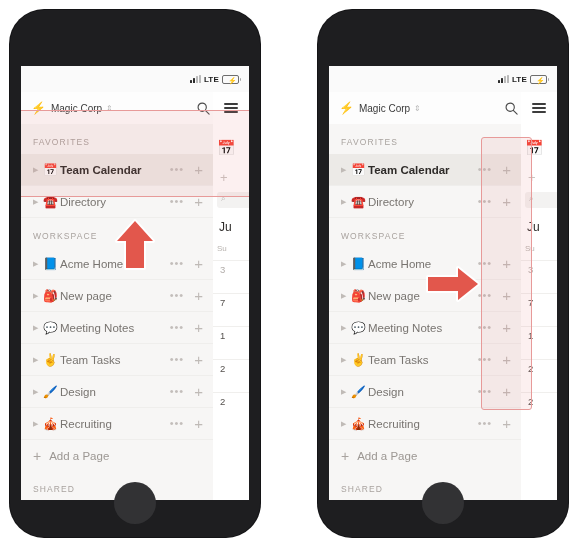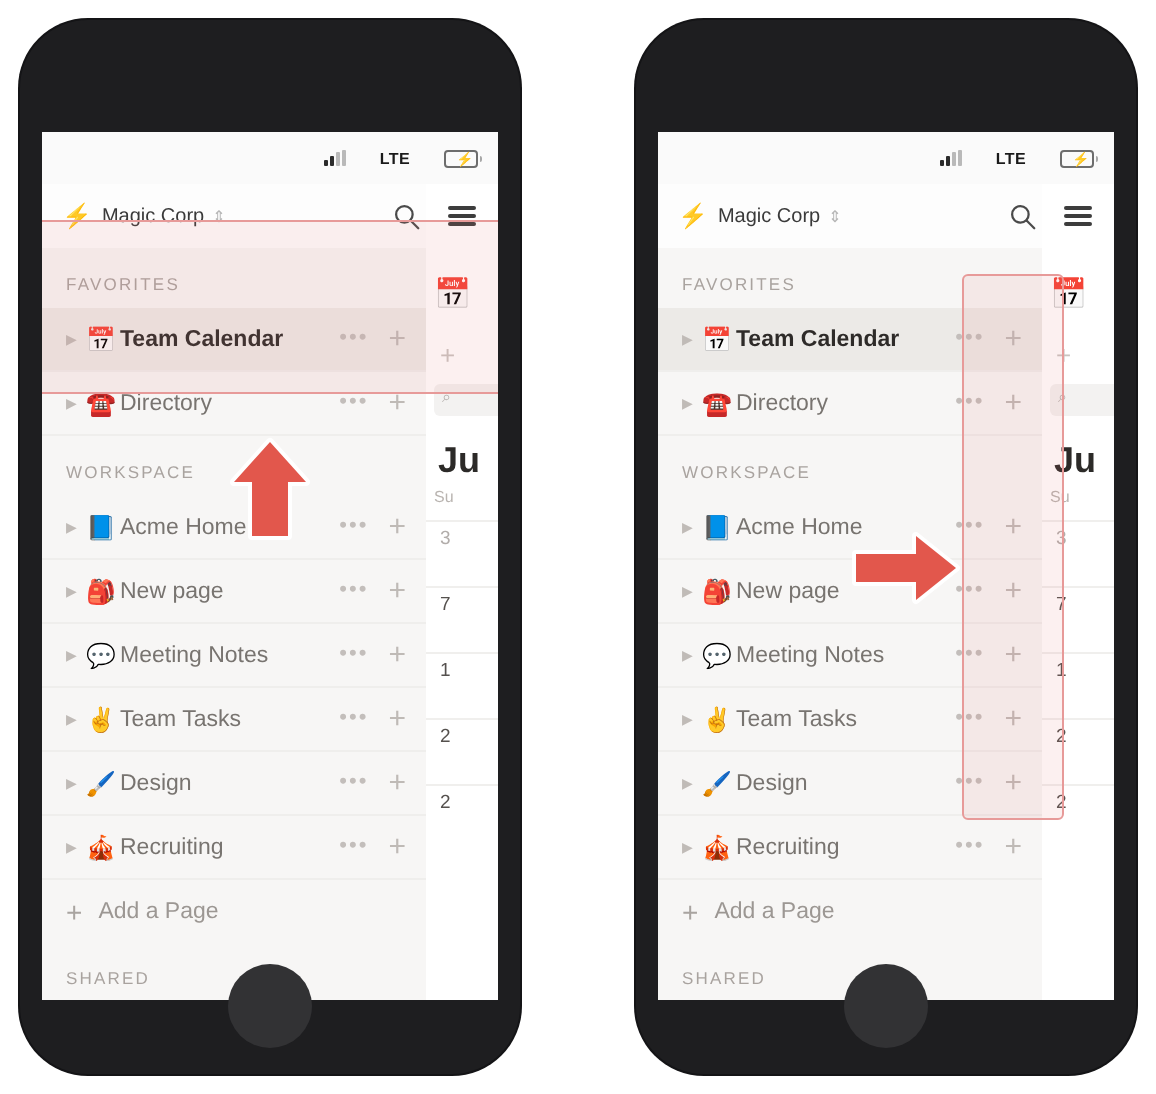--- a/index.html
+++ b/index.html
@@ -48,21 +48,21 @@
     display:flex;align-items:center;
     padding:0 10px;
     position:relative;
   }
   .st-time{
     font-size:11px;font-weight:normal;color:#1a1a1a;
     letter-spacing:.2px;
     margin-top:44px;
   }
   .st-right{
-    margin-left:auto;display:flex;align-items:flex-start;gap:17px;
+    margin-left:auto;display:flex;align-items:flex-start;gap:3px;
   }
   .sig{display:flex;align-items:flex-end;gap:1px;height:8px;}
   .sig i{display:block;width:2px;background:#2b2b2b;border-radius:.5px;}
   .sig i:nth-child(1){height:3px;}
   .sig i:nth-child(2){height:5px;}
   .sig i:nth-child(3){height:7px;background:#b9b9b9;}
   .sig i:nth-child(4){height:8px;background:#b9b9b9;}
   .lte{font-size:8px;font-weight:bold;color:#1a1a1a;letter-spacing:.2px;}
   .batt{
     width:17px;height:9px;border:1px solid #6d6d6d;border-radius:2px;
@@ -147,21 +147,21 @@
     position:absolute;left:7px;top:46px;font-size:13px;color:#c9c4c0;font-weight:300;
   }
   .peek-search{
     position:absolute;left:4px;top:68px;width:40px;height:16px;
     background:#f3f2f1;border-radius:3px;
   }
   .peek-search span{
     position:absolute;left:4px;top:2px;font-size:8px;color:#b5b0ad;
   }
   .peek-month{
-    position:absolute;left:6px;top:96px;font-size:18px;font-weight:bold;color:#2c2a28;
+    position:absolute;left:6px;top:96px;font-size:12px;font-weight:normal;color:#2c2a28;
   }
   .peek-dow{
     position:absolute;left:4px;top:120px;font-size:8px;color:#b9b4b0;
   }
   .peek-grid{position:absolute;left:0;top:136px;right:0;}
   .peek-cell{
     height:33px;border-top:1px solid #f0efed;
     font-size:9.5px;color:#b2adaa;padding:3px 0 0 7px;box-sizing:border-box;
   }
   .peek-cell.dark{color:#55514e;}

